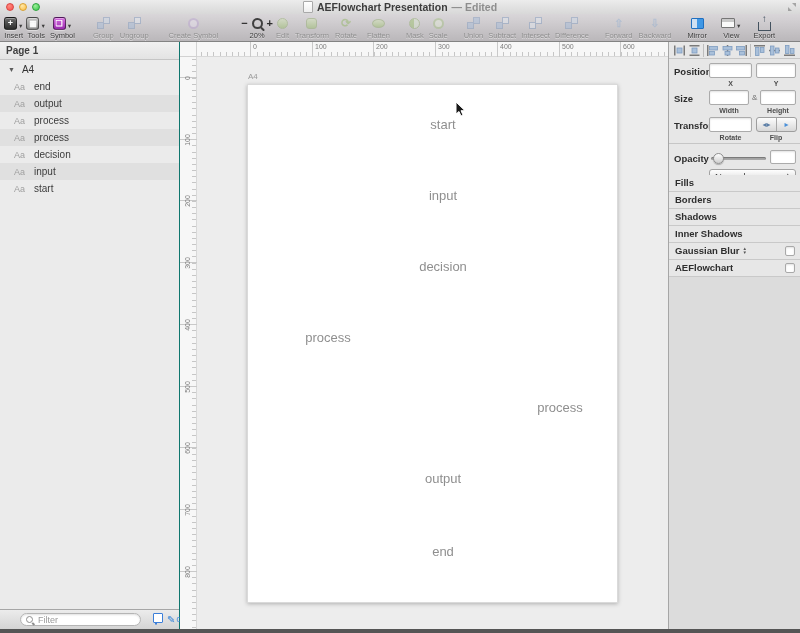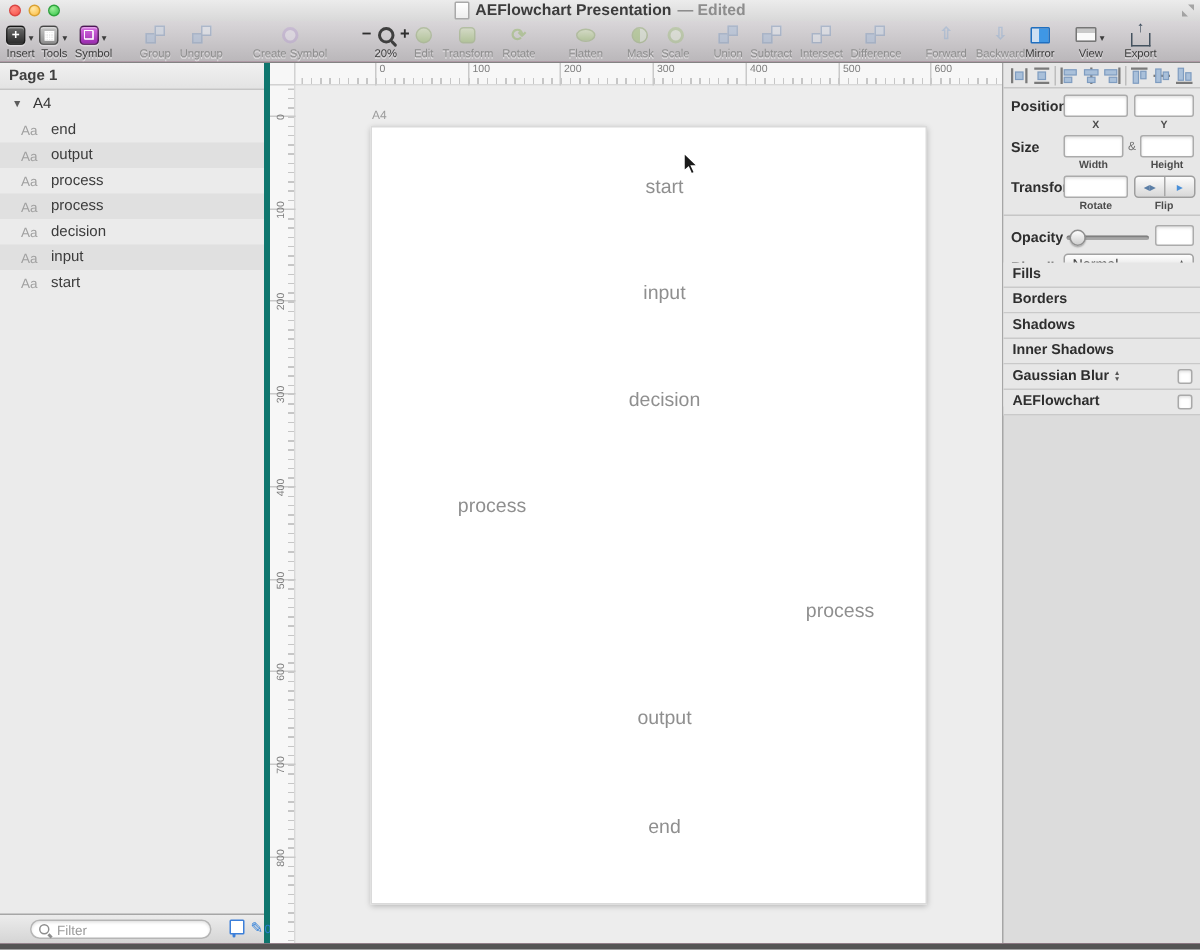--- a/index.html
+++ b/index.html
@@ -56,21 +56,21 @@
   .viewic{width:14px;height:10px;background:linear-gradient(#c9c9c9 0 3px,#fafafa 3px);
     border:1px solid #767676;border-radius:1px;box-sizing:border-box;}
   .exportic{position:relative;width:11px;height:8px;border:1px solid #44525f;border-top:none;margin-top:6px;}
   .exportic b{position:absolute;left:50%;top:-8px;transform:translateX(-50%);font-size:10px;line-height:9px;color:#3d4c5c;}
   .magic{position:relative;width:7px;height:7px;border:2px solid #3f3f3f;border-radius:50%;box-sizing:content-box;}
   .magic::after{content:"";position:absolute;right:-4px;bottom:-3px;width:5px;height:2px;background:#3f3f3f;transform:rotate(45deg);border-radius:1px;}
   .zpm{font-size:11px;color:#2e2e2e;font-weight:bold;padding:0 3px;line-height:14px;}
 
   
   .leftbar{position:absolute;left:0;top:42px;width:180px;bottom:0;background:#ebebeb;
-    border-right:4px solid #0f766e;box-sizing:border-box;}
+    border-right:1px solid #0f766e;box-sizing:border-box;}
   .pagehdr{height:17px;line-height:17px;background:linear-gradient(#f1f1f1,#e3e3e3);
     border-bottom:1px solid #c5c5c5;font-size:10px;font-weight:bold;color:#3f3f3f;padding-left:6px;}
   .a4row{height:18px;display:flex;align-items:center;padding-left:8px;}
   .disc{font-size:7px;color:#5c5c5c;}
   .a4row .grp{font-size:10px;color:#333;margin-left:7px;}
   .lrow{height:17px;display:flex;align-items:center;padding-left:14px;}
   .lrow.alt{background:#e0e0e0;}
   .lrow .aa{font-size:9px;color:#a0a0a0;width:14px;}
   .lrow .lname{font-size:10px;color:#3c3c3c;margin-left:6px;}
   .filterbar{position:absolute;left:0;bottom:0;width:100%;height:20px;box-sizing:border-box;
@@ -230,21 +230,21 @@
           <span class="gshape g-xform"></span>
         </div>
       <div class="lbl">Transform</div>
     </div>
     <div class="tb dis" style="margin-left:6px">
       <div class="ic">
           <span class="g-rot">⟳</span>
         </div>
       <div class="lbl">Rotate</div>
     </div>
-    <div class="tb dis" style="margin-left:22px">
+    <div class="tb dis" style="margin-left:10px">
       <div class="ic">
           <span class="gshape g-flatten"></span>
         </div>
       <div class="lbl">Flatten</div>
     </div>
 
     <div class="tb dis" style="margin-left:16px">
       <div class="ic">
           <span class="g-mask"></span>
         </div>
@@ -300,21 +300,21 @@
         </div>
       <div class="lbl">Forward</div>
     </div>
     <div class="tb dis" style="margin-left:6px">
       <div class="ic">
           <span class="arrg">⇩</span>
         </div>
       <div class="lbl">Backward</div>
     </div>
 
-    <div class="tb" style="">
+    <div class="tb" style="margin-left:16px">
       <div class="ic">
           <span class="mirroric"></span>
         </div>
       <div class="lbl">Mirror</div>
     </div>
     <div class="tb" style="margin-left:14px">
       <div class="ic">
           <span class="viewic"></span>
           <span class="caret">▼</span>
         </div>

